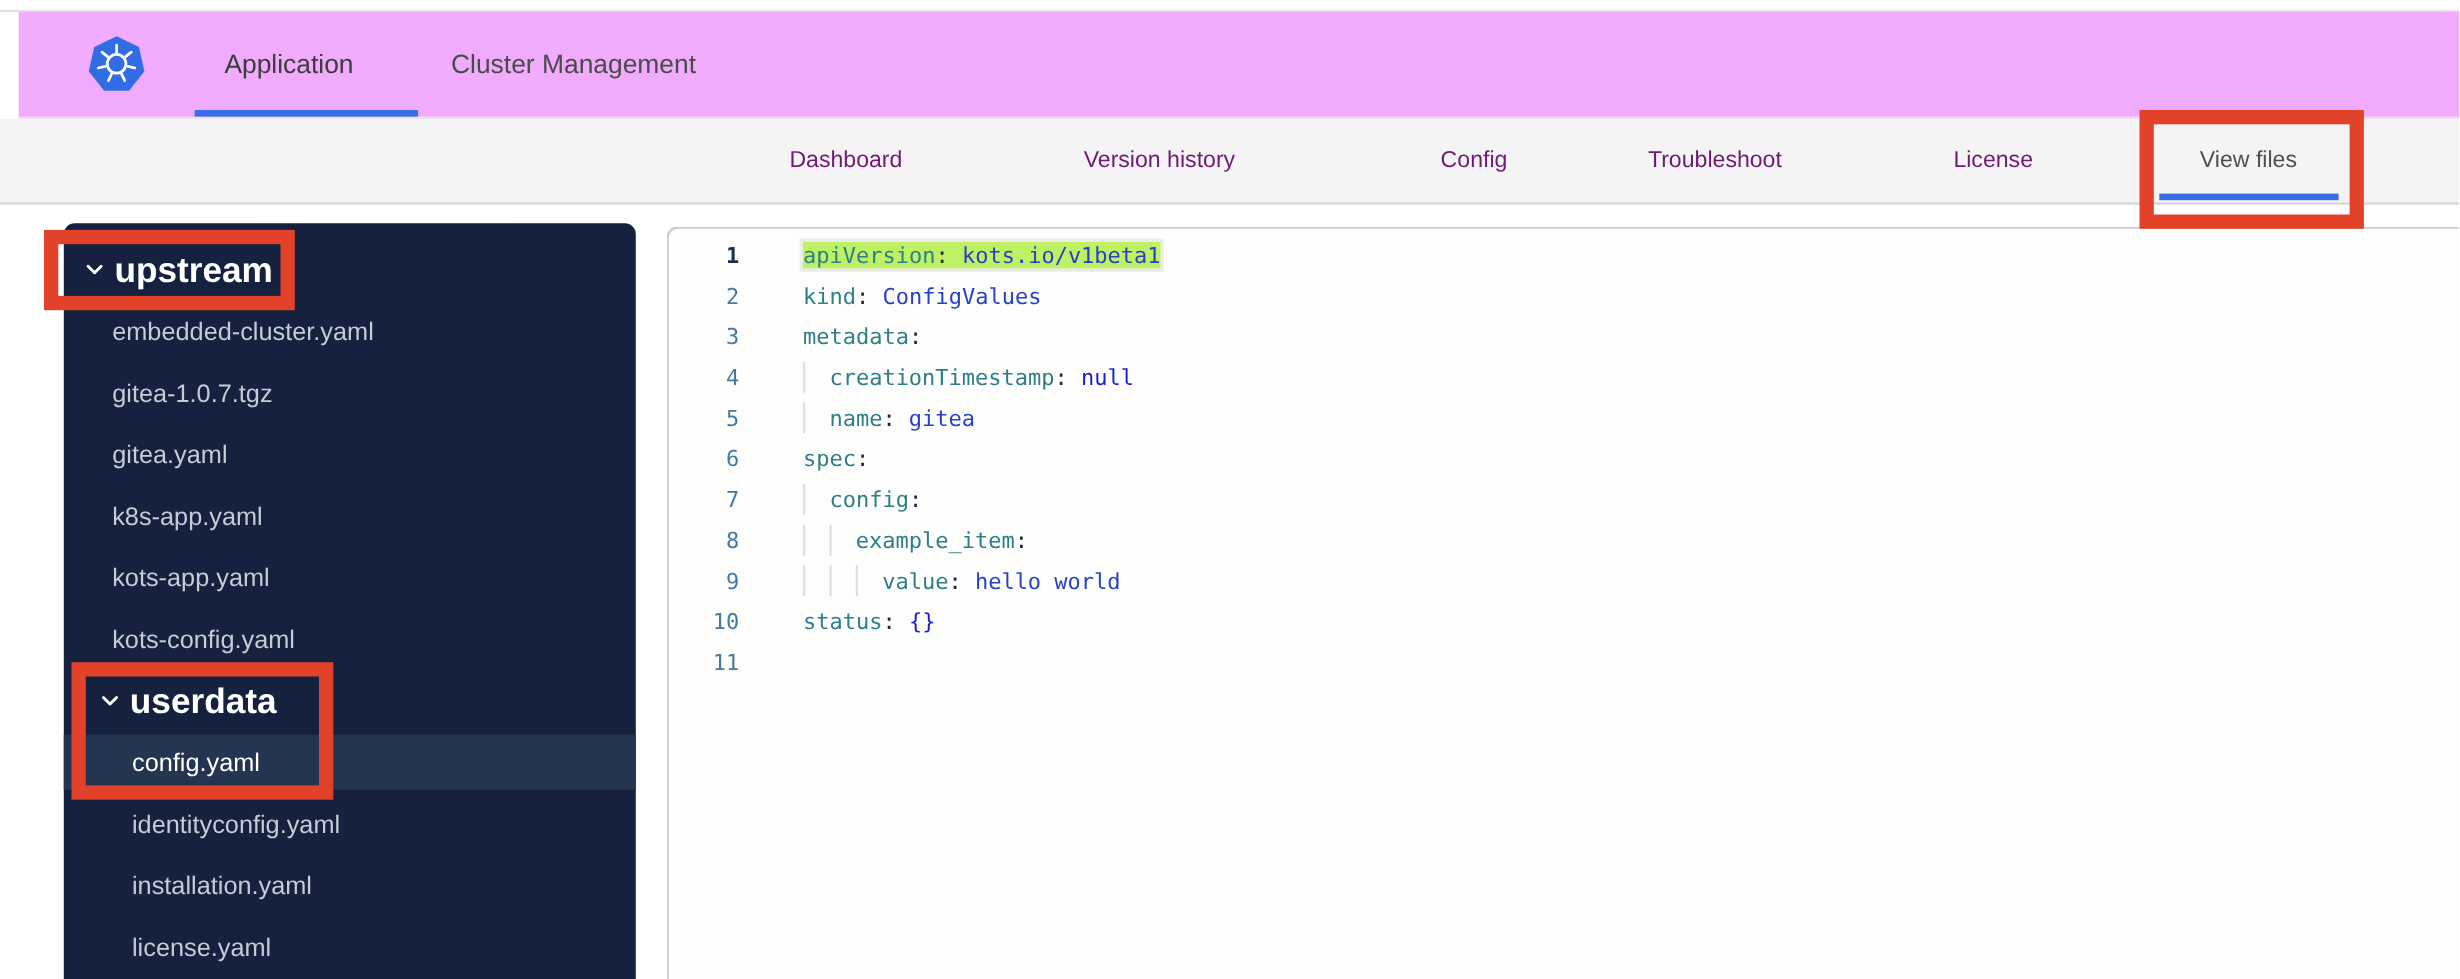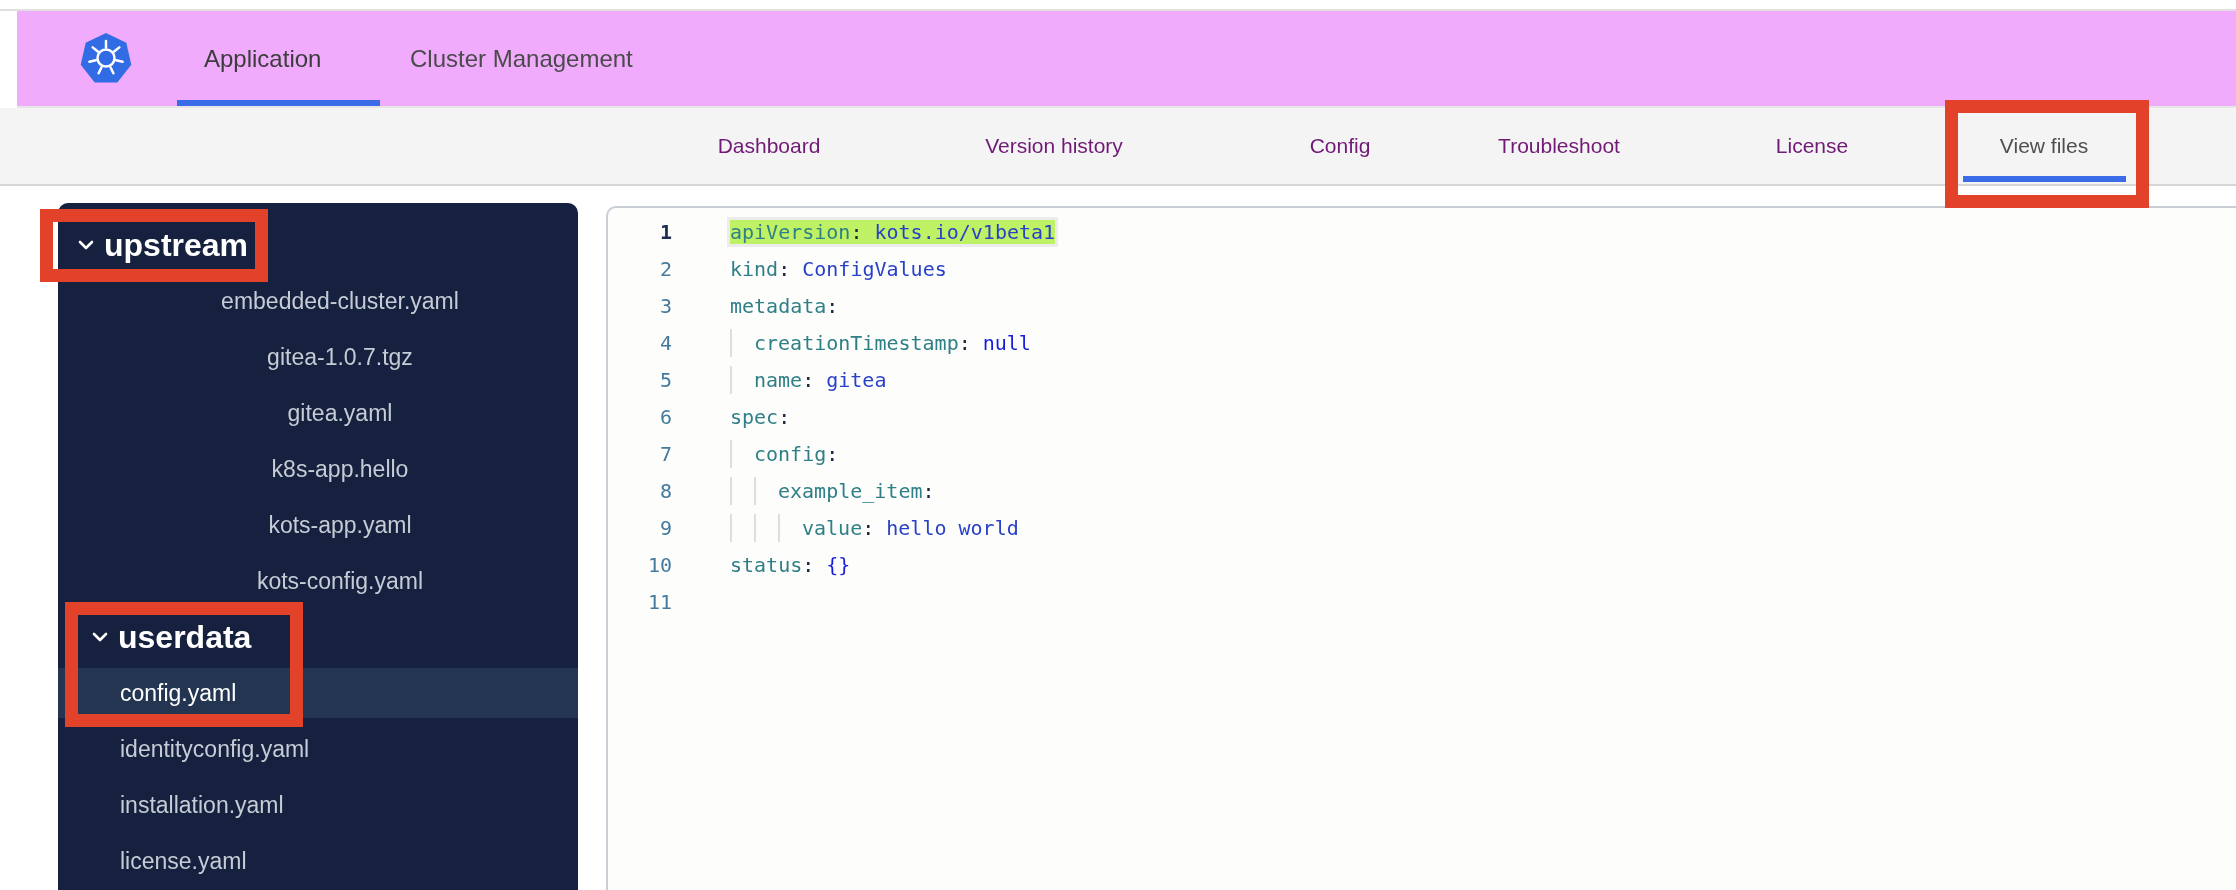--- a/index.html
+++ b/index.html
@@ -27,21 +27,21 @@
   .sub-underline{position:absolute;left:1963px;top:176px;width:163px;height:6px;background:#3a6ce8;}
 
   
   .sidebar{position:absolute;left:58px;top:203px;width:520px;height:687px;background:#15213e;
            border-radius:10px 10px 0 0;padding-top:17px;box-sizing:border-box;}
   .row{height:50px;margin-bottom:6px;display:flex;align-items:center;color:#c5ccd6;
        font-size:23px;cursor:pointer;box-sizing:border-box;}
   .row .chev{display:inline-flex;margin-right:10px;}
   .row.folder{font-weight:bold;color:#ffffff;font-size:32px;}
   .row.lvl0{padding-left:20px;}
-  .row.lvl1{padding-left:44px;justify-content:center;}
+  .row.lvl1{padding-left:44px;}
   .row.folder2{padding-left:34px;}
   .row.lvl2{padding-left:62px;}
   .row.selected{background:#233551;color:#fff;font-weight:normal;}
 
   
   .editor{position:absolute;left:606px;top:206px;width:1630px;height:684px;background:#fdfdfb;
           border:2px solid #c9ced4;border-right:none;border-bottom:none;
           border-radius:10px 0 0 0;box-sizing:border-box;padding-top:5px;cursor:text;}
   .cl{height:37px;display:flex;align-items:center;font-family:"DejaVu Sans Mono",monospace;
       font-size:20px;white-space:pre;}
@@ -112,21 +112,21 @@
     <div class="row lvl1">
         <span>embedded-cluster.yaml</span>
       </div>
     <div class="row lvl1">
         <span>gitea-1.0.7.tgz</span>
       </div>
     <div class="row lvl1">
         <span>gitea.yaml</span>
       </div>
     <div class="row lvl1">
-        <span>k8s-app.hello</span>
+        <span>k8s-app.yaml</span>
       </div>
     <div class="row lvl1">
         <span>kots-app.yaml</span>
       </div>
     <div class="row lvl1">
         <span>kots-config.yaml</span>
       </div>
     <div class="row folder folder2">
       <span class="chev">
         <svg width="16" height="10" viewBox="0 0 16 10">

